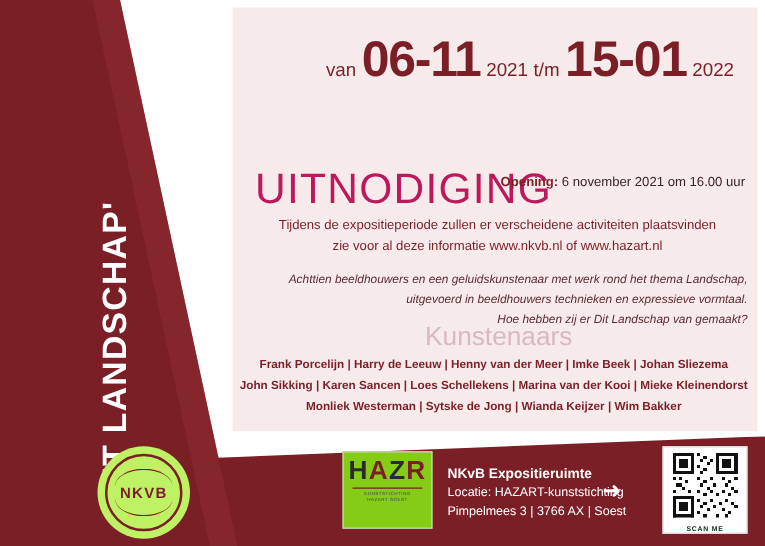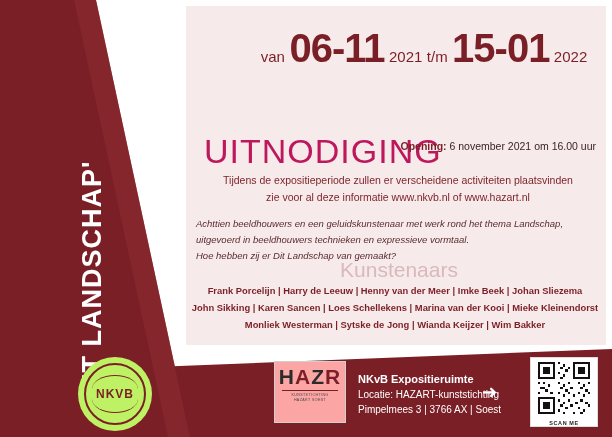--- a/index.html
+++ b/index.html
@@ -131,21 +131,21 @@
     text-align: center;
     font-size: 10.5px;
     color: #7b1f26;
     line-height: 1.6;
     z-index: 4;
   }
 
   .para2 {
     position: absolute;
     left: 196px; right: 14px; top: 216px;
-    text-align: left;
+    text-align: right;
     font-size: 9.5px;
     font-style: italic;
     color: #5b2b30;
     line-height: 1.7;
     z-index: 4;
   }
 
   .kunstenaars-head {
     position: absolute;
     left: 200px; right: 14px; top: 258px;
@@ -201,21 +201,21 @@
     height: 14px;
     border-bottom: 1.5px solid #7b1f26;
     border-radius: 0 0 50% 50% / 0 0 100% 100%;
   }
 
   
   .haz-logo {
     position: absolute;
     left: 274px; bottom: 14px;
     width: 72px; height: 62px;
-    background: #fca5a5;
+    background: #84cc16;
     border: 1px solid #cfcfcf;
     z-index: 6;
     padding: 4px 3px 2px;
     text-align: center;
   }
   .haz-logo .big {
     font-size: 21px; font-weight: bold; color: #2b2b2b; letter-spacing: 1px;
     line-height: 1.05;
   }
   .haz-logo .big .red { color: #7b1f26; }

